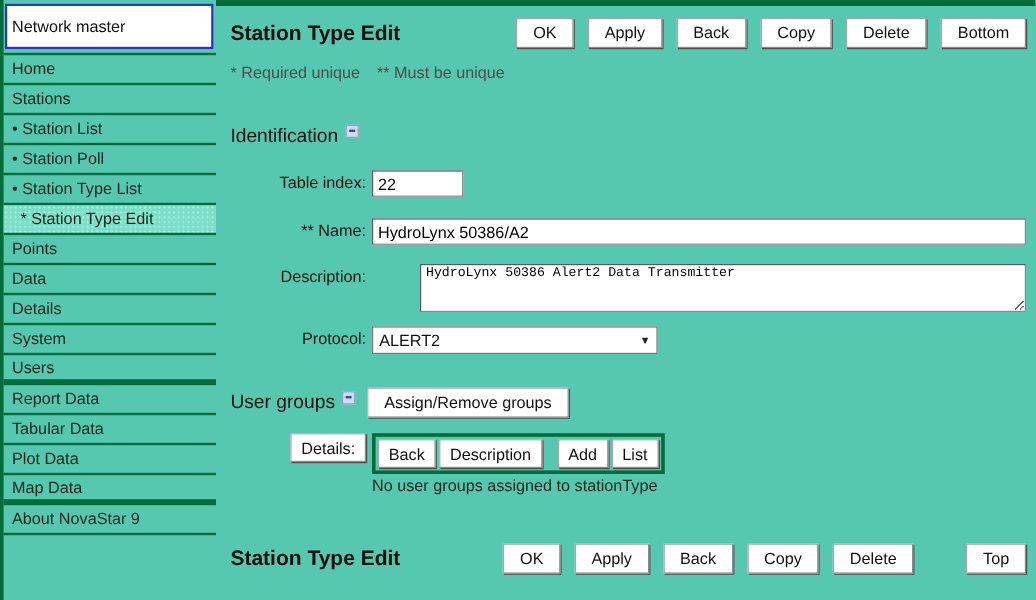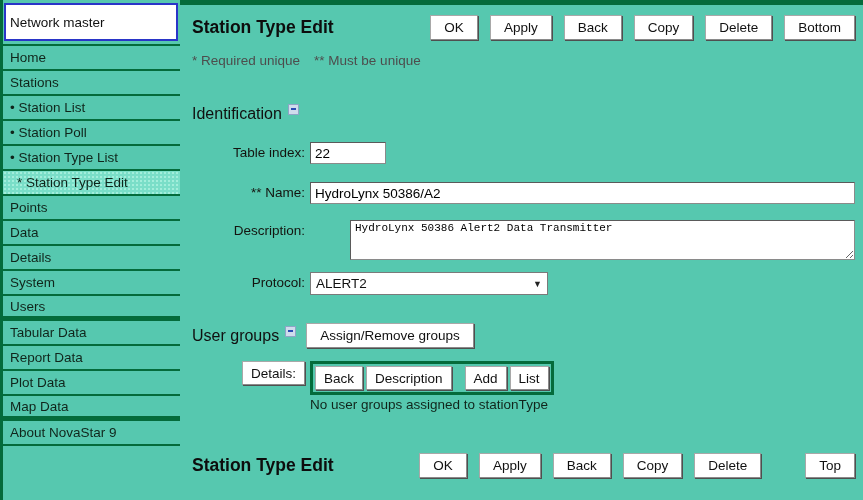--- a/index.html
+++ b/index.html
@@ -208,24 +208,24 @@
   <div class="side-item">
       <span>Details</span>
     </div>
   <div class="side-item">
       <span>System</span>
     </div>
   <div class="side-item group-end">
       <span>Users</span>
     </div>
   <div class="side-item">
+      <span>Report Data</span>
+    </div>
+  <div class="side-item">
       <span>Tabular Data</span>
-    </div>
-  <div class="side-item">
-      <span>Report Data</span>
     </div>
   <div class="side-item">
       <span>Plot Data</span>
     </div>
   <div class="side-item group-end">
       <span>Map Data</span>
     </div>
   <div class="side-item">
       <span>About NovaStar 9</span>
     </div>

